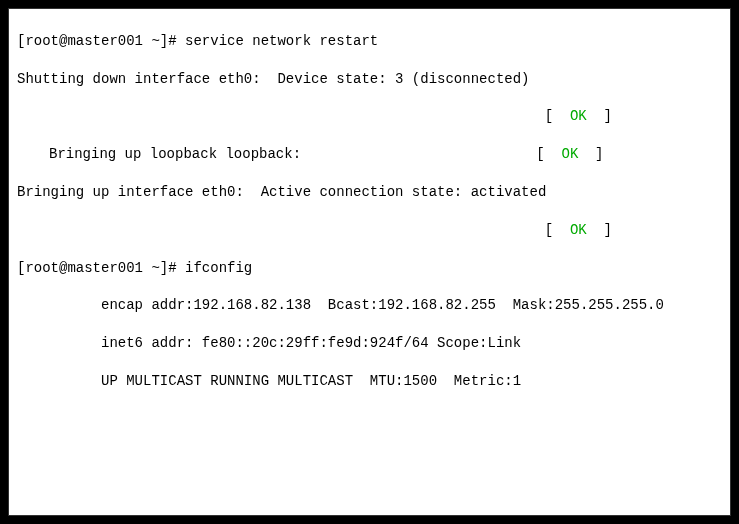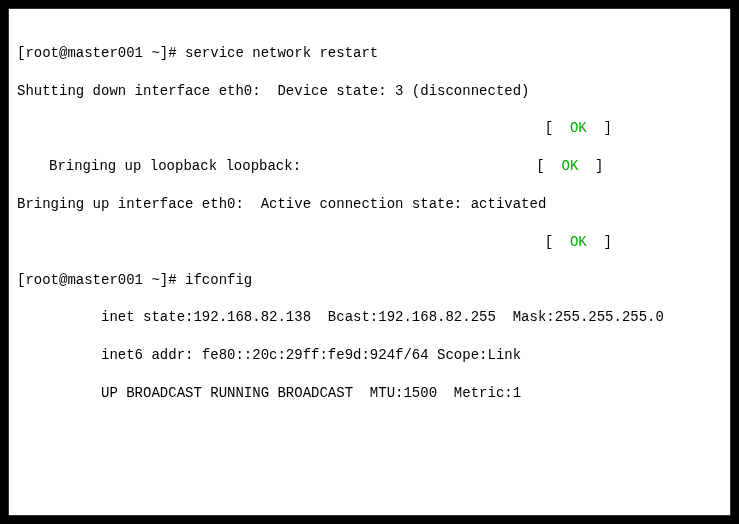--- a/index.html
+++ b/index.html
@@ -11,21 +11,21 @@
       background: #000;
       padding: 8px;
       width: 739px;
       font-family: "Courier New", monospace;
       font-size: 14px;
       line-height: 1.35;
     }
     .terminal {
       background: #fff;
       border: 1px solid #333;
-      padding: 16px 8px;
+      padding: 4px 8px;
       color: #000;
       white-space: pre;
       overflow: hidden;
       height: 508px;
     }
     .line {
       display: block;
       white-space: pre;
     }
     .ok {
@@ -41,23 +41,23 @@
 <body>
 
 <div class="terminal">
 <span class="line"><span>[root@master001 ~]# </span><span>service network restart</span></span>
 <span class="line">Shutting down interface eth0:  Device state: 3 (disconnected)</span>
 <span class="status-line"><span>                                                           [  </span><span class="ok">OK</span><span>  ]</span></span>
 <span class="status-line"><span>Bringing up loopback loopback:</span><span>                            [  </span><span class="ok">OK</span><span>  ]</span></span>
 <span class="line">Bringing up interface eth0:  Active connection state: activated</span>
 <span class="status-line"><span>                                                           [  </span><span class="ok">OK</span><span>  ]</span></span>
 <span class="line"><span>[root@master001 ~]# </span><span>ifconfig</span></span>
-<span class="line">          inet state:192.168.82.138  Bcast:192.168.82.255  Mask:255.255.255.0</span>
+<span class="line">          encap addr:192.168.82.138  Bcast:192.168.82.255  Mask:255.255.255.0</span>
 <span class="line">          inet6 addr: fe80::20c:29ff:fe9d:924f/64 Scope:Link</span>
-<span class="line">          UP BROADCAST RUNNING BROADCAST  MTU:1500  Metric:1</span>
+<span class="line">          UP MULTICAST RUNNING MULTICAST  MTU:1500  Metric:1</span>
 
 
 
 
 <span class="line"></span>
 
 
 
 
 

